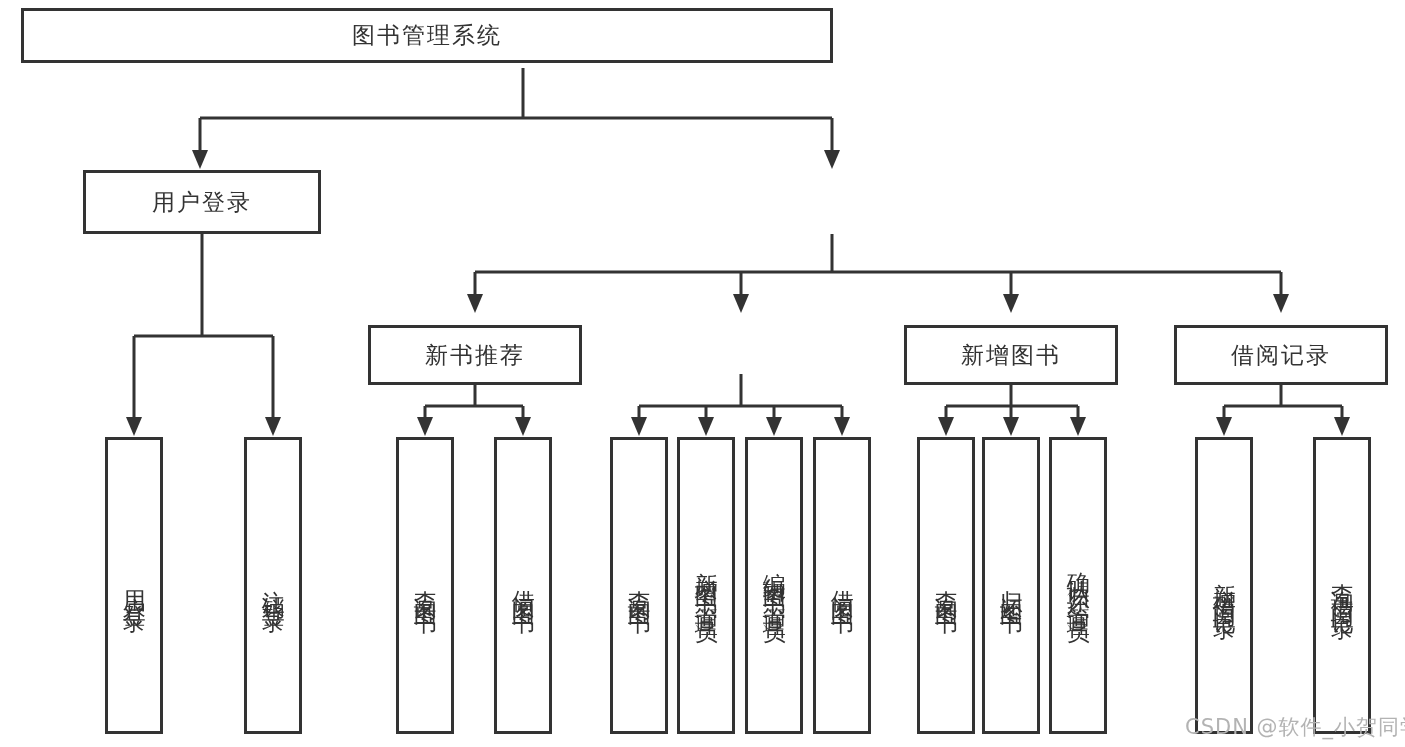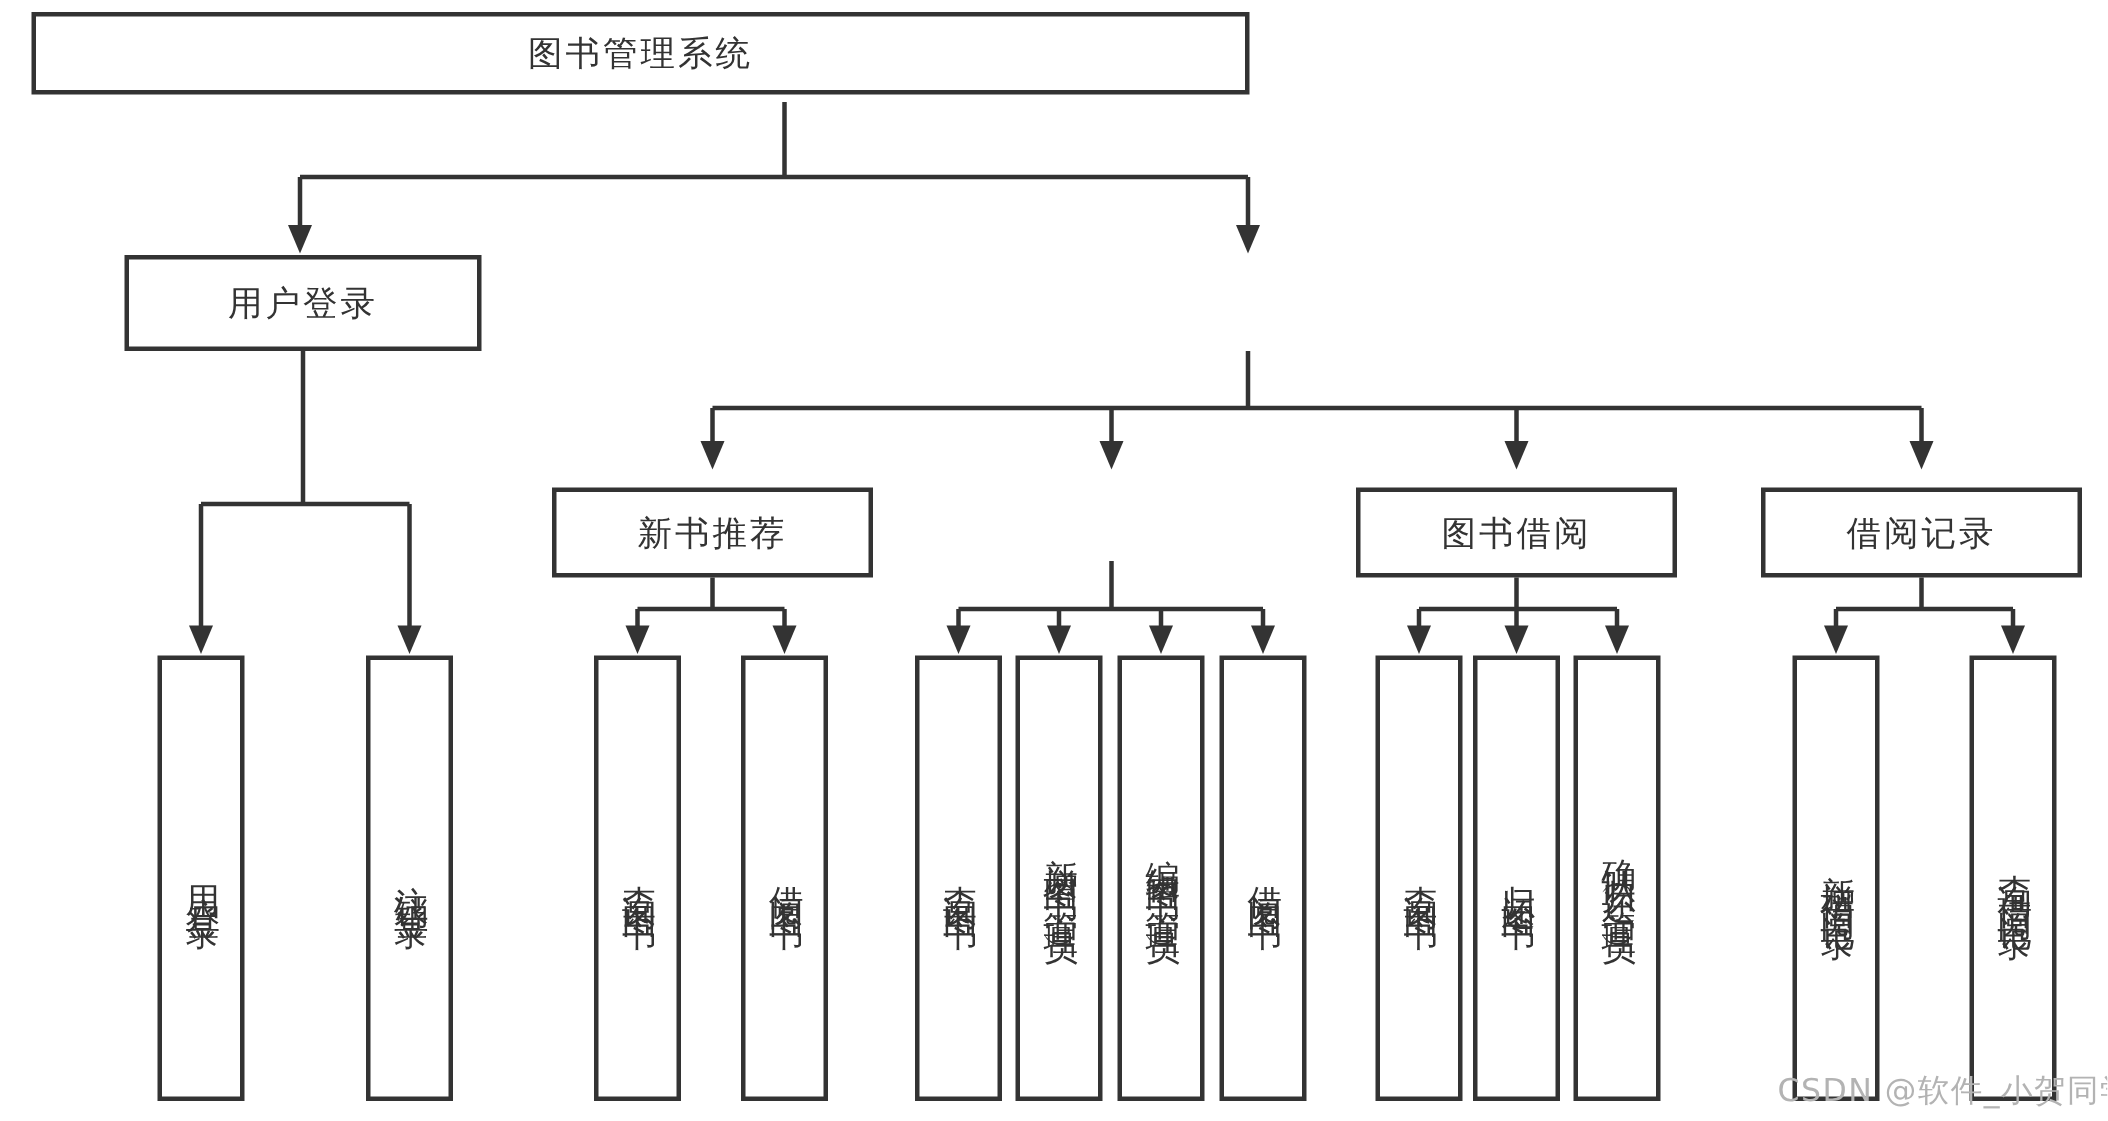--- a/index.html
+++ b/index.html
@@ -94,21 +94,21 @@
       <polygon points="1216,417 1232,417 1224,436"></polygon>
       <polygon points="1334,417 1350,417 1342,436"></polygon>
     </g>
   </svg>
 
   <div class="node hbox root-box">图书管理系统</div>
 
   <div class="node hbox l2" style="left:83px">用户登录</div>
 
   <div class="node hbox l3" style="left:368px">新书推荐</div>
-  <div class="node hbox l3" style="left:904px">图书借阅</div>
+  <div class="node hbox l3" style="left:904px">新增图书</div>
   <div class="node hbox l3" style="left:1174px">借阅记录</div>
 
   <div class="node vbox" style="left:105px">
     <span class="vtext">用户登录</span>
   </div>
   <div class="node vbox" style="left:244px">
     <span class="vtext">注销登录</span>
   </div>
 
   <div class="node vbox" style="left:396px">

